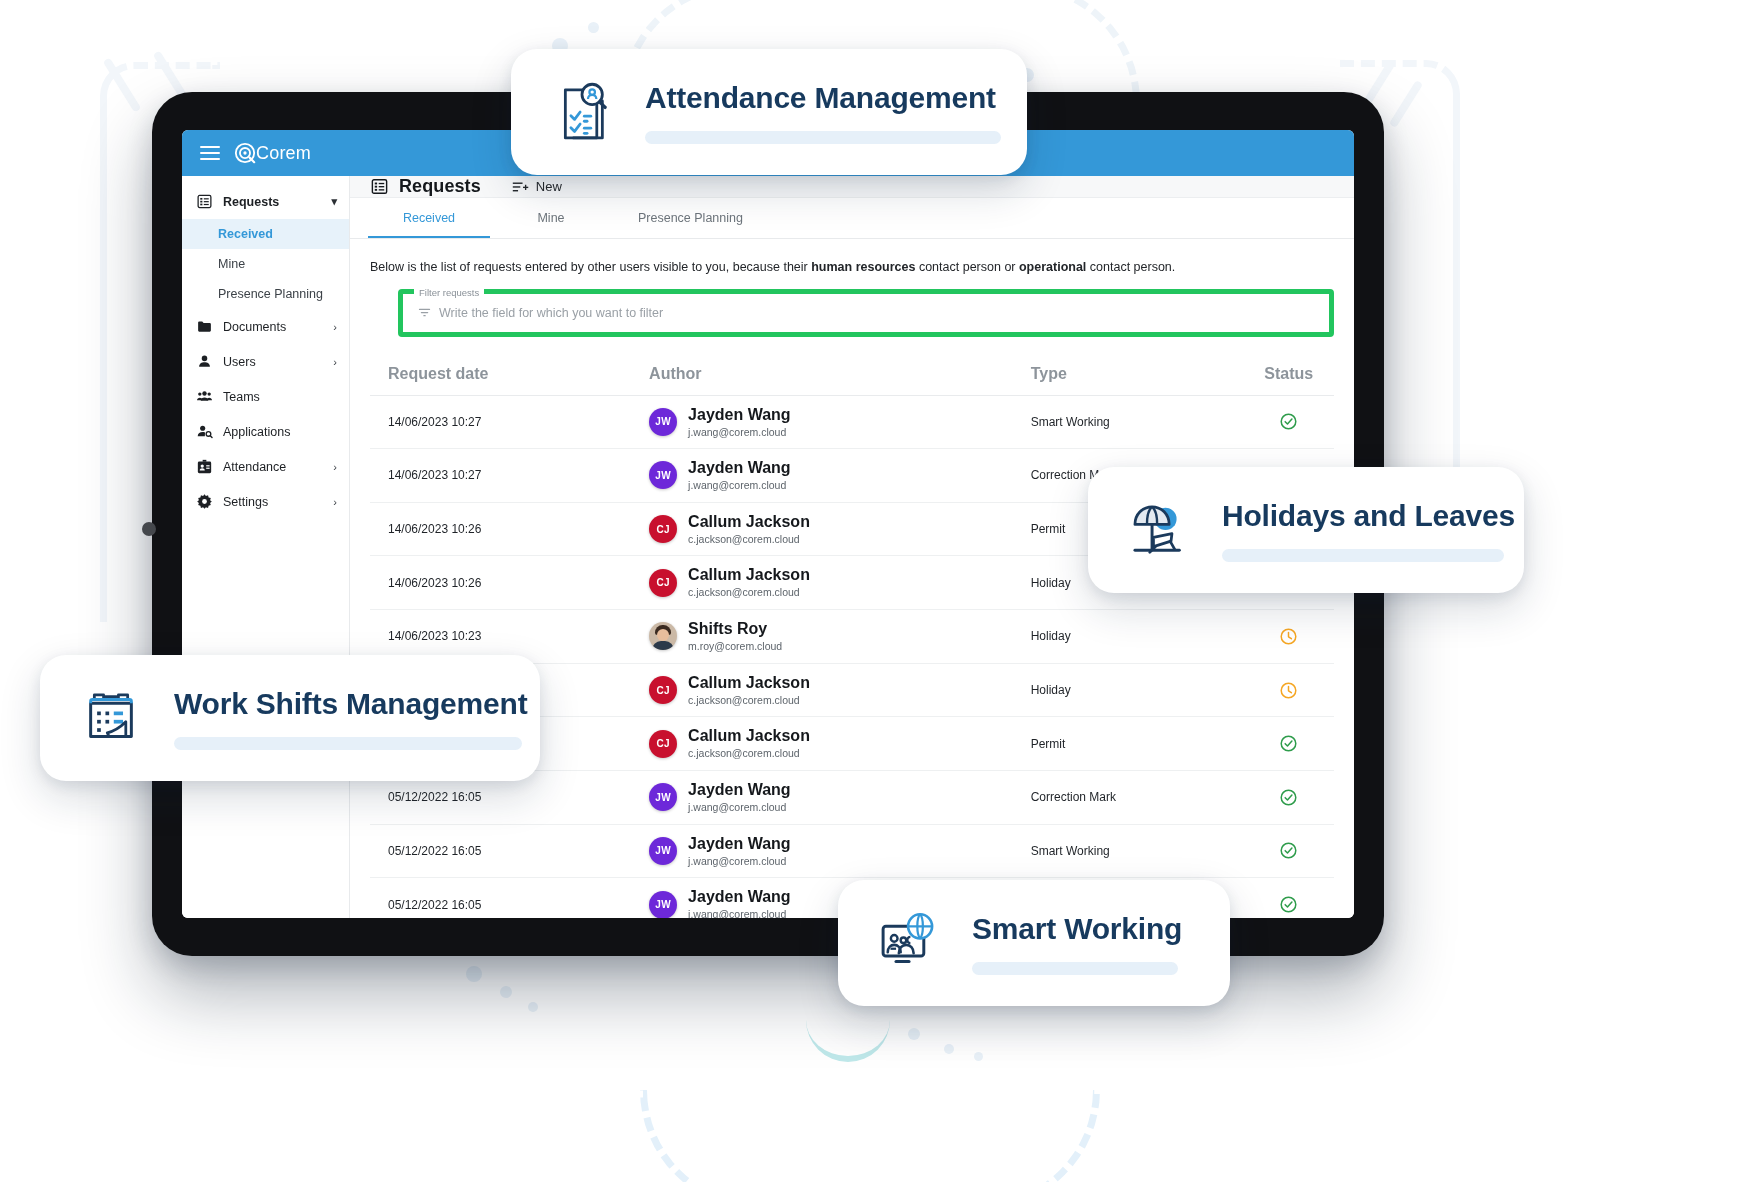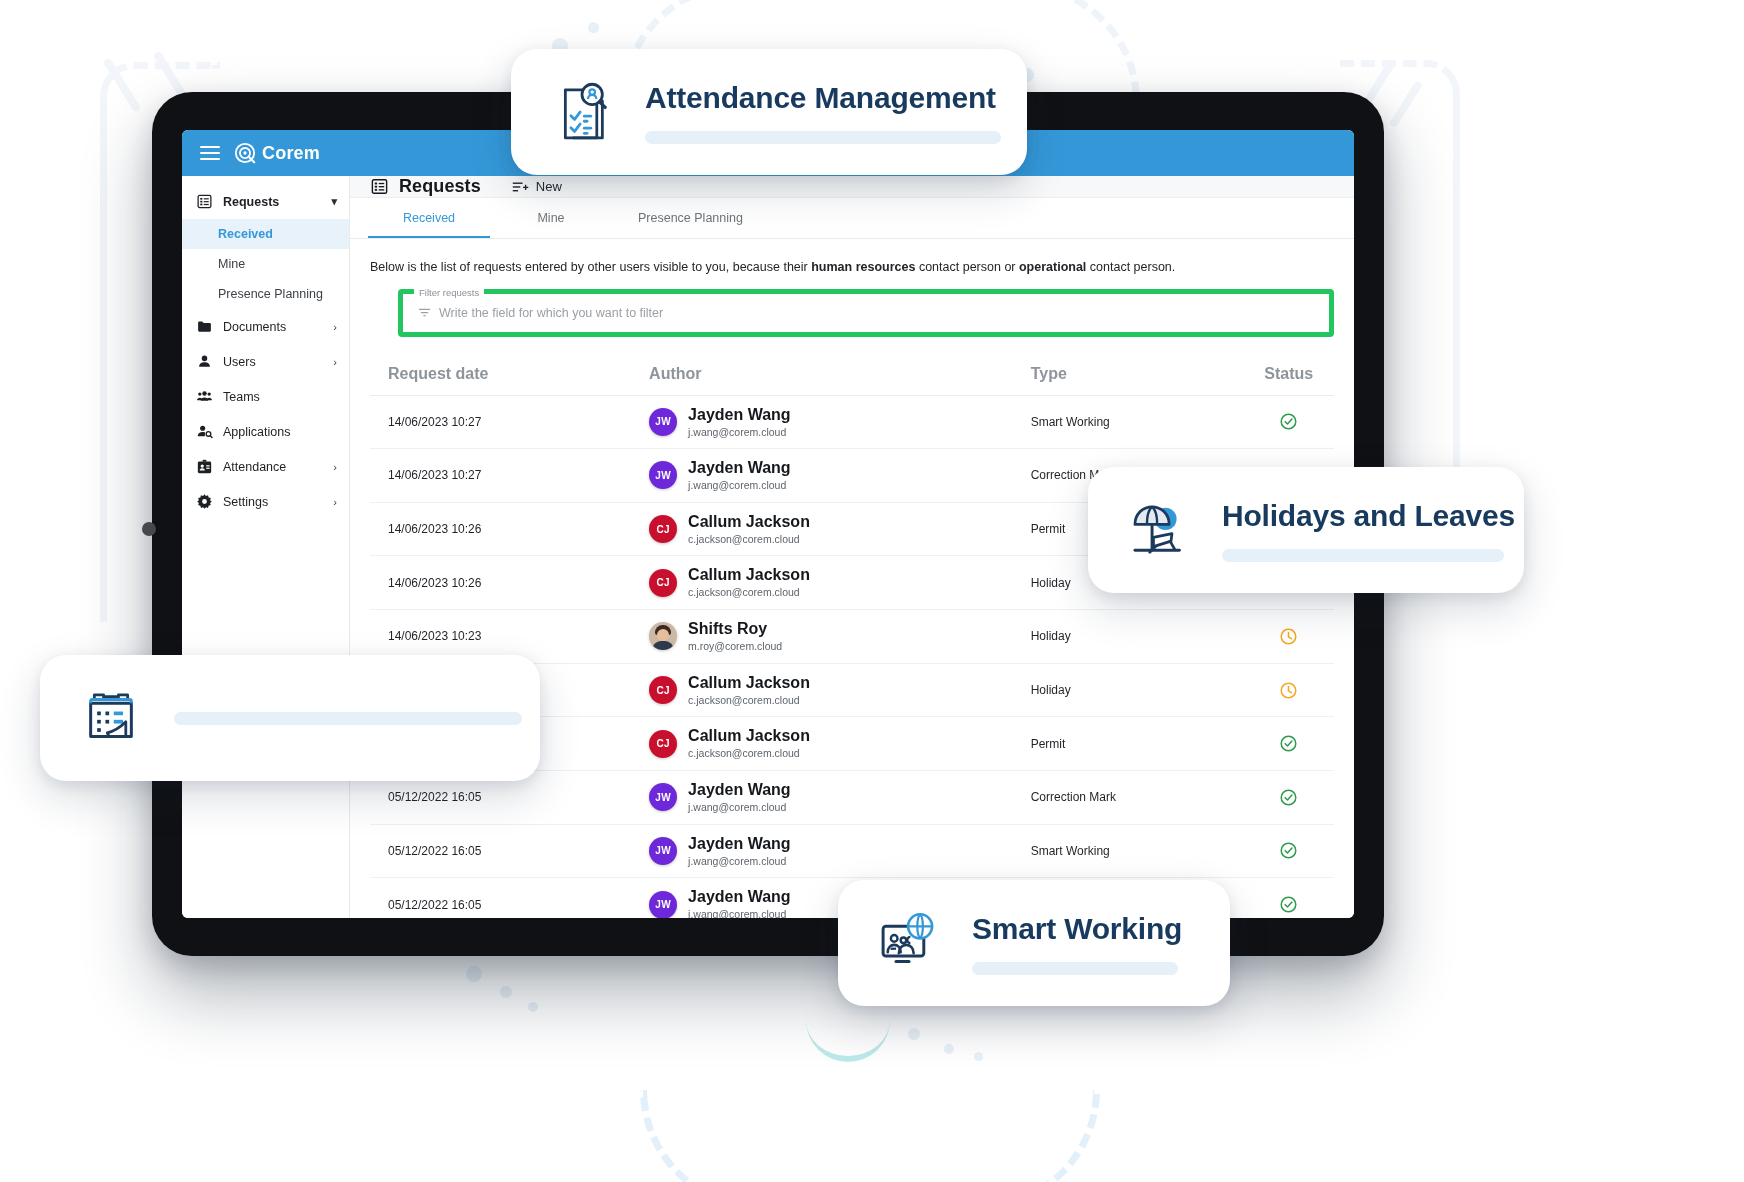--- a/index.html
+++ b/index.html
@@ -69,21 +69,21 @@
 
   
   .topbar {
     height: 46px; background: #3498d8;
     display: flex; align-items: center; gap: 14px;
     padding: 0 18px;
     color: #fff;
   }
   .hamburger { width: 20px; display: flex; flex-direction: column; gap: 4px; cursor: pointer; }
   .hamburger i { display: block; height: 2px; background: #fff; border-radius: 2px; }
-  .brand { display: flex; align-items: center; gap: 6px; font-size: 18px; font-weight: 700; letter-spacing: .2px; }
+  .brand { display: flex; align-items: center; font-size: 18px; font-weight: 400; letter-spacing: .2px; }
   .brand-mark { width: 22px; height: 22px; }
 
   
   .app-body { display: flex; height: 742px; justify-content: flex-end; }
   .sidebar {
     width: 168px; background: #fff; border-right: 1px solid #e8eaec;
     padding-top: 8px; flex: 0 0 168px;
   }
   .nav-group-head {
     display: flex; align-items: center; gap: 10px;
@@ -599,20 +599,21 @@
     <rect x="25" y="33" width="4" height="4" fill="#1b3a5c"></rect>
     <rect x="34" y="33" width="4" height="4" fill="#1b3a5c"></rect>
     <rect x="43" y="33" width="10" height="4" fill="#3498d8"></rect>
     <rect x="25" y="42" width="4" height="4" fill="#1b3a5c"></rect>
     <rect x="34" y="42" width="4" height="4" fill="#1b3a5c"></rect>
     <rect x="43" y="42" width="10" height="4" fill="#3498d8"></rect>
     <rect x="25" y="51" width="4" height="4" fill="#1b3a5c"></rect>
     <path d="M36 56c8-2 14-6 20-12v16H38z" fill="#fff" stroke="#1b3a5c" stroke-width="3" stroke-linejoin="round"></path>
   </svg>
   <div class="ftext">
+    <div class="ftitle">Work Shifts Management</div>
     <div class="fbar"></div>
   </div>
 </div>
 
 <div class="fcard" id="card-smart">
   <svg class="ficon" viewBox="0 0 80 80">
     <rect x="12" y="22" width="44" height="32" rx="3" fill="#fff" stroke="#1b3a5c" stroke-width="3.2"></rect>
     <circle cx="52" cy="22" r="13" fill="#fff" stroke="#3498d8" stroke-width="2.8"></circle>
     <path d="M39 22h26M52 9c4 4 4 22 0 26M52 9c-4 4-4 22 0 26" fill="none" stroke="#3498d8" stroke-width="2.4"></path>
     <circle cx="24" cy="35" r="3.6" fill="none" stroke="#1b3a5c" stroke-width="2.6"></circle>

